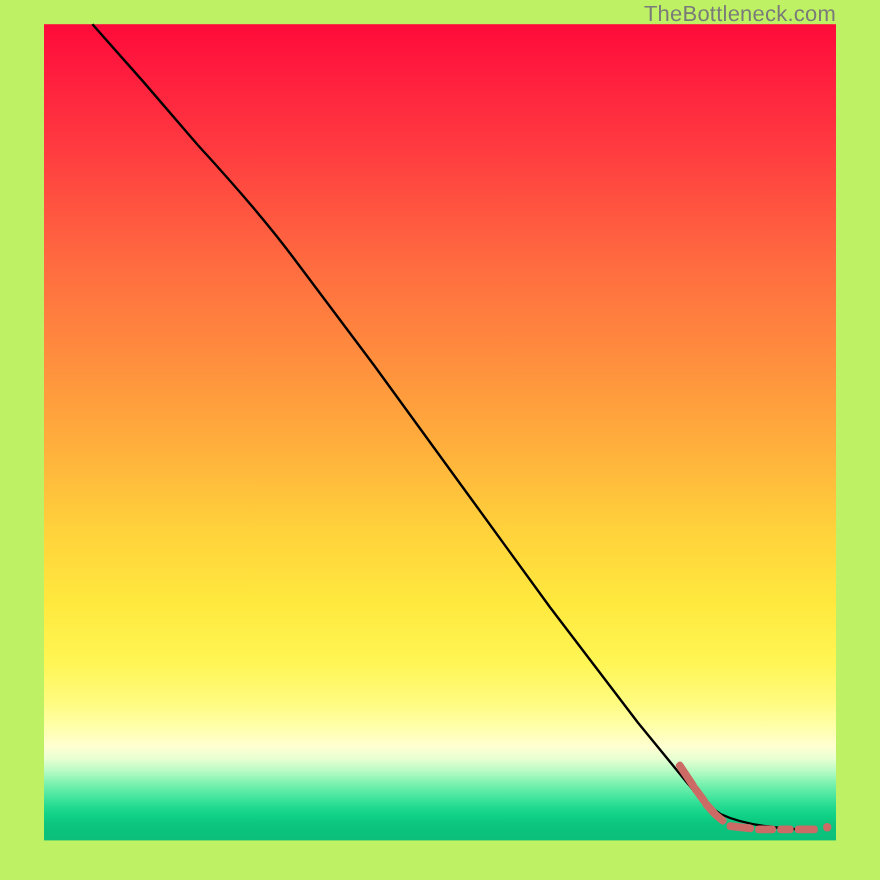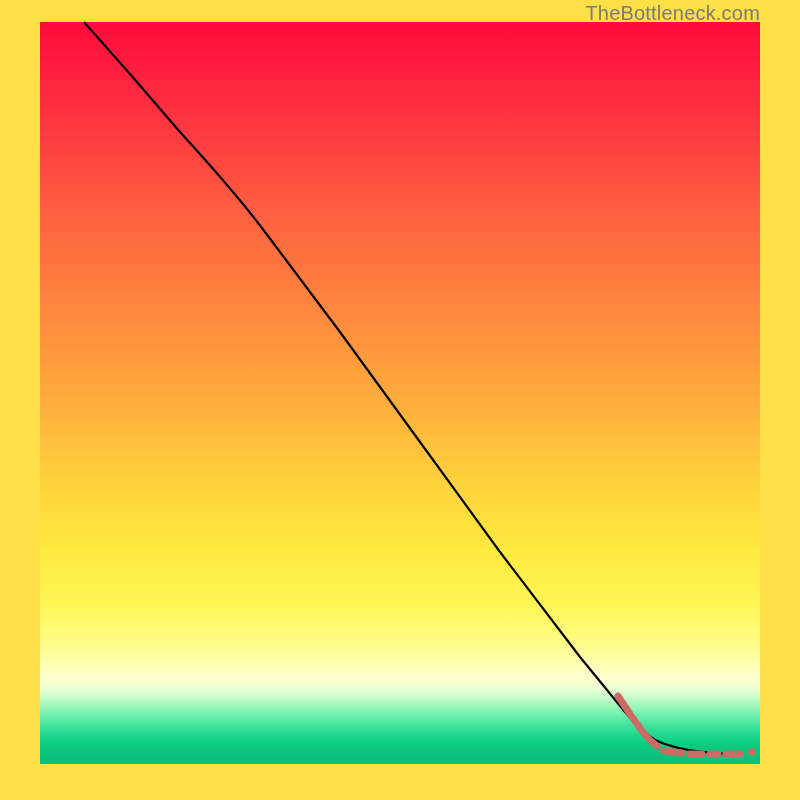--- a/index.html
+++ b/index.html
@@ -8,21 +8,21 @@
     width: 800px;
     height: 800px;
     background: #000;
     overflow: hidden;
     font-family: Arial, Helvetica, sans-serif;
   }
   .stage {
     position: relative;
     width: 800px;
     height: 800px;
-    background: #fde047;
+    background: #bef264;
   }
   .plot-bg {
     position: absolute;
     left: 40px;
     top: 22px;
     width: 720px;
     height: 742px;
     
     background: linear-gradient(
       to bottom,

